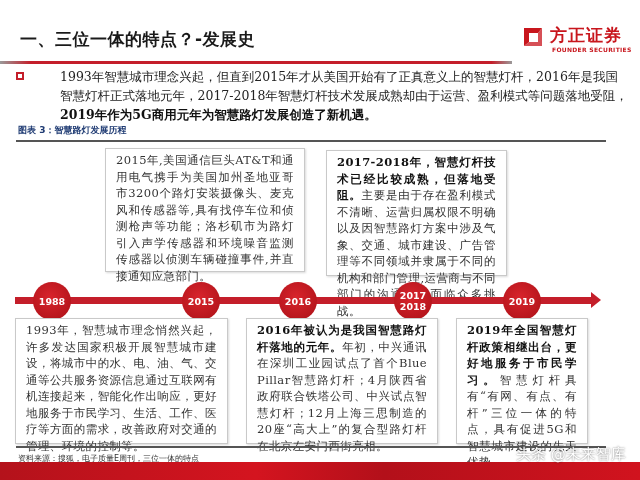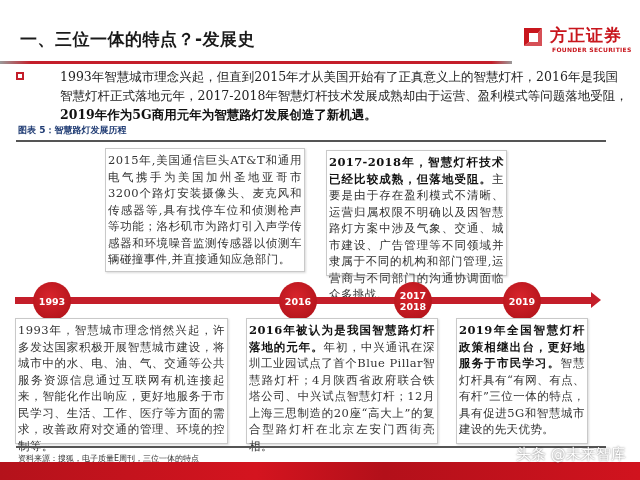--- a/index.html
+++ b/index.html
@@ -43,21 +43,21 @@
       position: absolute; left: 18px; top: 124px;
       font-family: "DejaVu Sans", "Liberation Sans", sans-serif;
       font-size: 9px; font-weight: bold; color: #1f3b73;
     }
     .top-rule {
       position: absolute; left: 16px; top: 140px; width: 590px; height: 2px; background: #555;
     }
     .box {
       position: absolute; background: #fff; border: 1px solid #c9c9c9;
       box-shadow: 1px 1px 2px rgba(0,0,0,0.15);
-      font-size: 11.5px; line-height: 16.5px; color: #333; padding: 3px 2px;
+      font-size: 11.5px; line-height: 16.5px; color: #333; padding: 3px 10px;
       box-sizing: border-box; text-align: justify; letter-spacing: 0.4px;
     }
     .box b { color: #111; }
     .timeline { position: absolute; left: 15px; top: 287px; width: 590px; height: 30px; }
     .tl-line {
       position: absolute; left: 0; top: 10px; width: 578px; height: 7px; background: #c41e2a;
     }
     .tl-arrow {
       position: absolute; left: 576px; top: 5px; width: 0; height: 0;
       border-top: 8px solid transparent; border-bottom: 8px solid transparent;
@@ -105,35 +105,36 @@
   </svg>
   <div class="logo-cn">方正证券</div>
   <div class="logo-en">FOUNDER SECURITIES</div>
 </div>
 
 <div class="bullet-wrap">
   <span class="bullet-box"></span>
   <div class="bullet-text"><span>1993年智慧城市理念兴起，但直到2015年才从美国开始有了正真意义上的智慧灯杆，2016年是我国智慧灯杆正式落地元年，2017-2018年智慧灯杆技术发展成熟却由于运营、盈利模式等问题落地受阻，</span><b>2019年作为5G商用元年为智慧路灯发展创造了新机遇。</b></div>
 </div>
 
-<div class="fig-caption">图表 5：智慧路灯发展历程</div>
+<div class="fig-caption">图表 3：智慧路灯发展历程</div>
 <div class="top-rule"></div>
 
 <div class="box" style="left:105px; top:148px; width:200px; height:124px;">
   <span>2015年,美国通信巨头AT&amp;T和通用电气携手为美国加州圣地亚哥市3200个路灯安装摄像头、麦克风和传感器等,具有找停车位和侦测枪声等功能；洛杉矶市为路灯引入声学传感器和环境噪音监测传感器以侦测车辆碰撞事件,并直接通知应急部门。</span>
 </div>
 
 <div class="box" style="left:326px; top:150px; width:181px; height:126px;">
   <b>2017-2018年，智慧灯杆技术已经比较成熟，但落地受阻。</b><span>主要是由于存在盈利模式不清晰、运营归属权限不明确以及因智慧路灯方案中涉及气象、交通、城市建设、广告管理等不同领域并隶属于不同的机构和部门管理,运营商与不同部门的沟通协调面临众多挑战。</span>
 </div>
 
 <div class="timeline">
   <div class="tl-line"></div>
   <div class="tl-arrow"></div>
-  <div class="node" style="left:18px;">1993</div>
+  <div class="node" style="left:18px;">1988</div>
+  <div class="node" style="left:167px;">2015</div>
   <div class="node" style="left:264px;">2016</div>
   <div class="node" style="left:379px; white-space:pre-line;">2017
 2018</div>
   <div class="node" style="left:488px;">2019</div>
 </div>
 
 <div class="box" style="left:15px; top:318px; width:213px; height:126px;">
   <span>1993年，智慧城市理念悄然兴起，许多发达国家积极开展智慧城市建设，将城市中的水、电、油、气、交通等公共服务资源信息通过互联网有机连接起来，智能化作出响应，更好地服务于市民学习、生活、工作、医疗等方面的需求，改善政府对交通的管理、环境的控制等。</span>
 </div>
 

